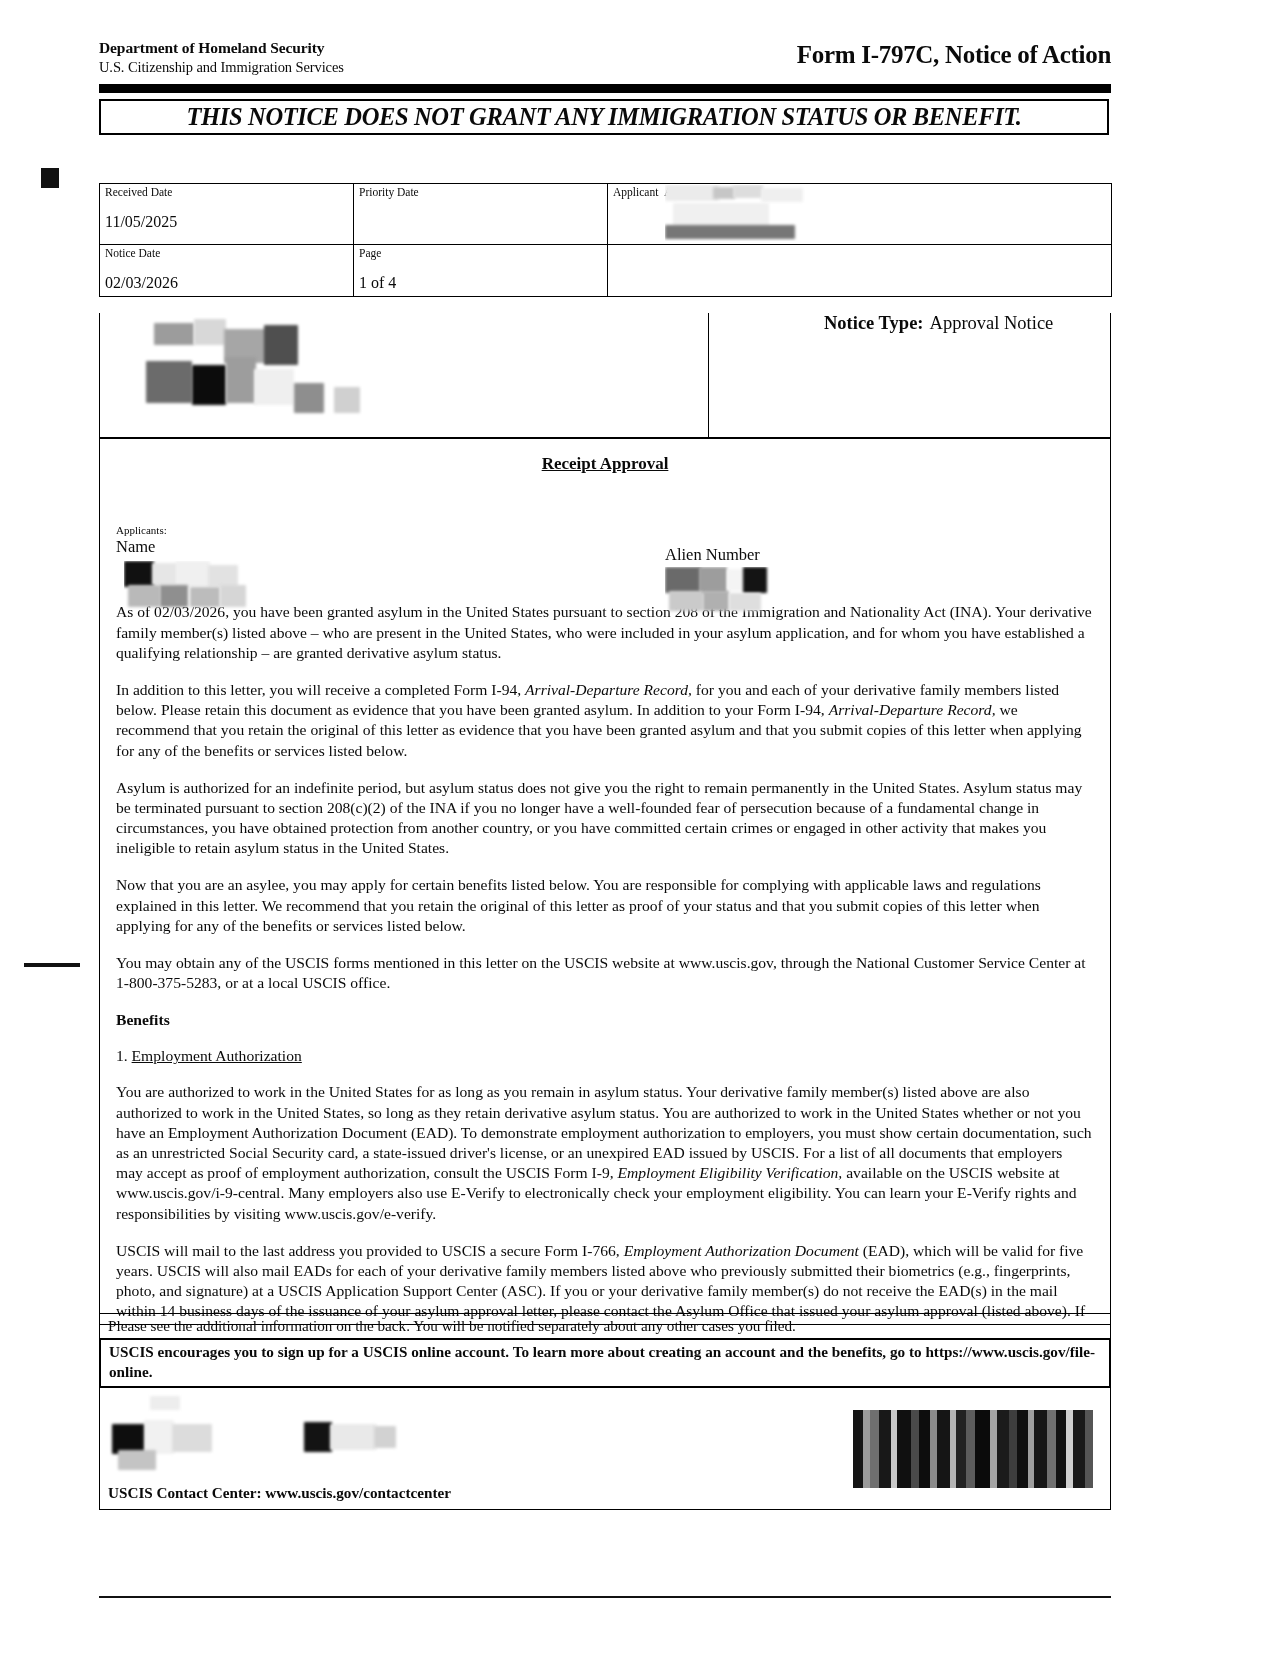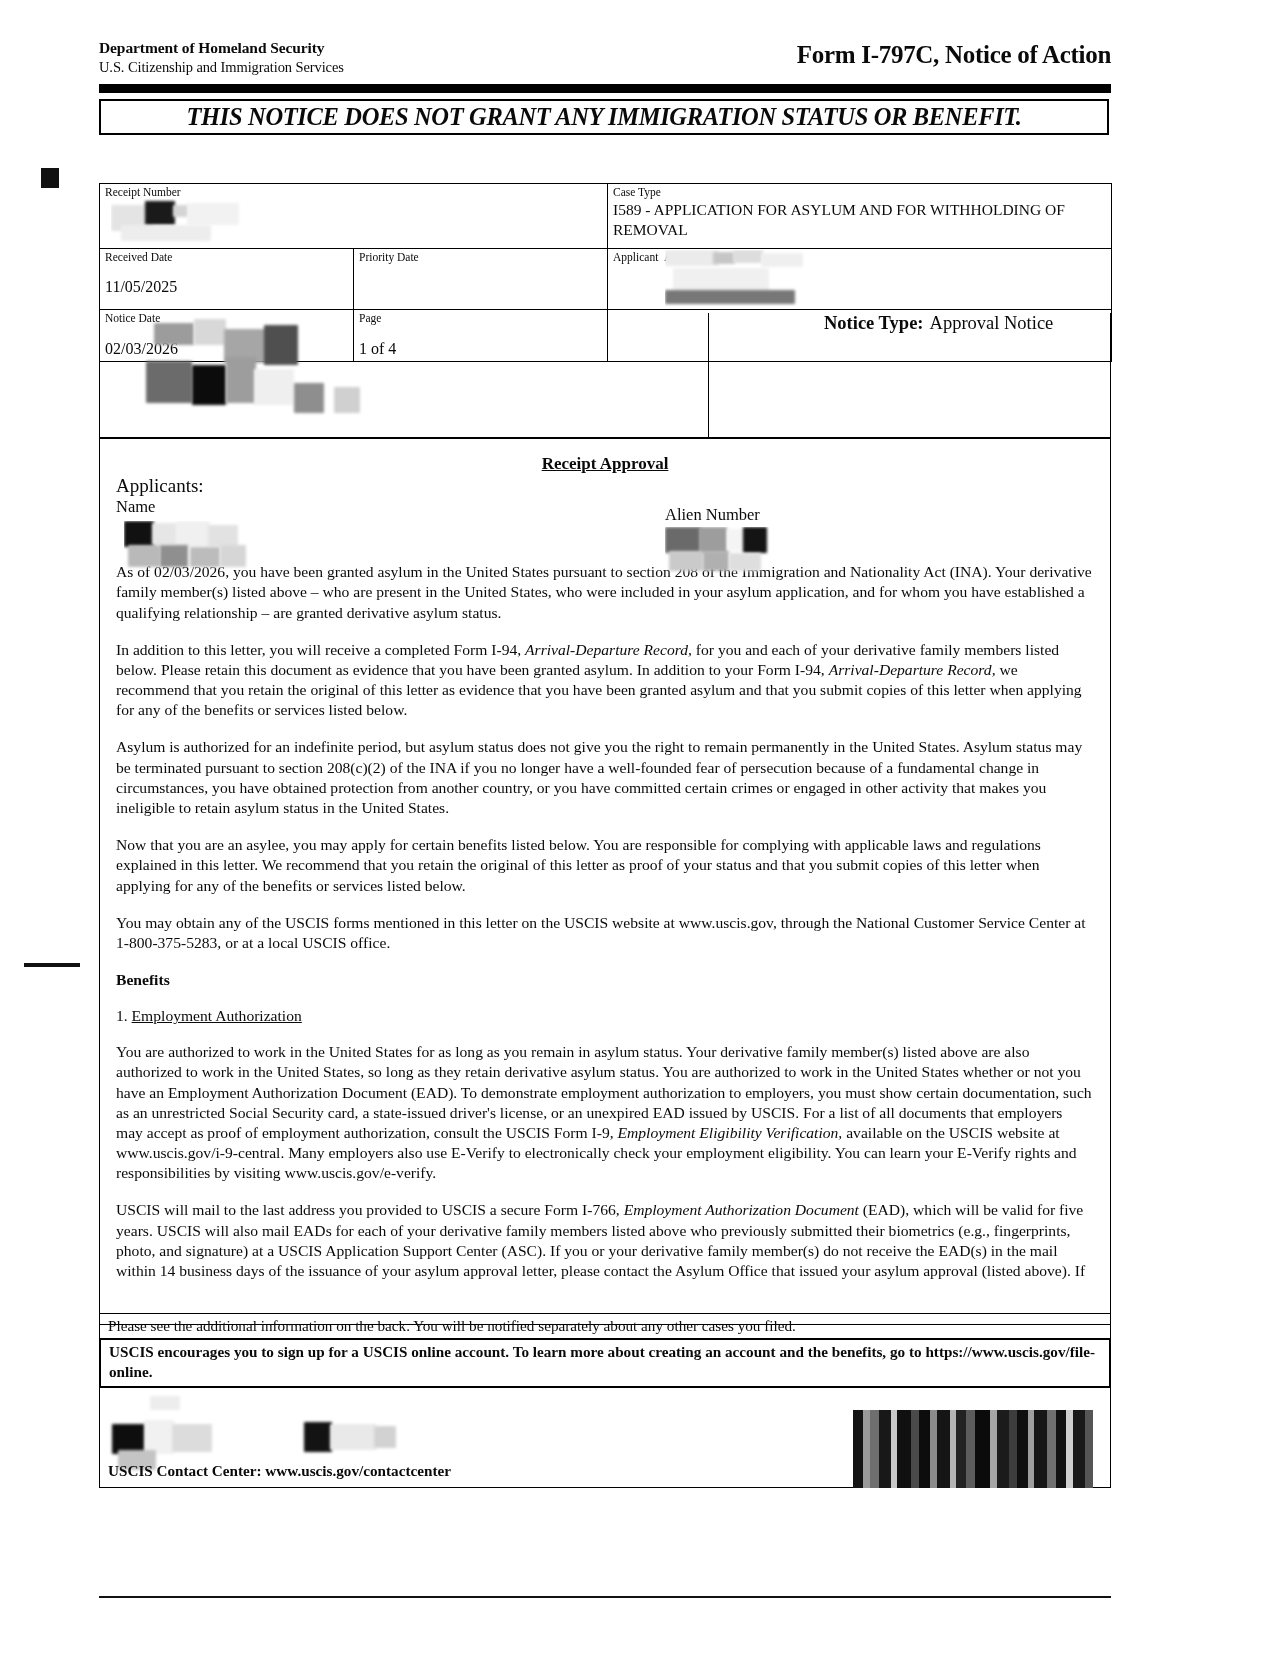--- a/index.html
+++ b/index.html
@@ -173,22 +173,23 @@
     border-bottom: 1.6px solid #000;
   }
   .asylum-title {
     text-align: center;
     font-weight: bold;
     font-size: 17px;
     text-decoration: underline;
     margin-top: 15px;
   }
   .applicants-head {
+    margin-top: 50px;
     padding-left: 16px;
-    font-size: 19px;
+    font-size: 11px;
     line-height: 1.22;
   }
   .applicants-cols {
     position: relative;
     padding-left: 16px;
     height: 48px;
   }
   .col-name {
     position: absolute;
     left: 16px;
@@ -238,21 +239,21 @@
   }
   .foot-1 { top: 1313px; height: 26px; }
   .foot-2 {
     top: 1338px;
     height: 50px;
     font-weight: bold;
     border-width: 2px;
   }
   .foot-3 {
     top: 1388px;
-    height: 100px;
+    height: 122px;
     border-top: none;
     border-width: 1.6px;
     padding: 0;
   }
   .contact-line {
     position: absolute;
     left: 8px;
     bottom: 6px;
     font-weight: bold;
     font-size: 15.2px;
@@ -305,36 +306,20 @@
     <div class="banner-text">THIS NOTICE DOES NOT GRANT ANY IMMIGRATION STATUS OR BENEFIT.</div>
   </div>
 
   <table class="info-table">
     <colgroup>
       <col style="width:254px">
       <col style="width:254px">
       <col style="width:504px">
     </colgroup>
     <tbody>
-      <tr>
-        <td colspan="2" style="height:57px;">
-          <span class="cell-label">Receipt Number</span>
-          <span class="redact" style="width:200px;height:46px;margin-left:6px;">
-              <span class="rblk" style="left: 0px; top: 6px; width: 42px; height: 26px; background: rgb(228, 228, 228);"></span>
-              <span class="rblk" style="left: 34px; top: 2px; width: 30px; height: 24px; background: rgb(26, 26, 26);"></span>
-              <span class="rblk" style="left: 62px; top: 6px; width: 16px; height: 12px; background: rgb(212, 212, 212);"></span>
-              <span class="rblk" style="left: 76px; top: 4px; width: 52px; height: 22px; background: rgb(242, 242, 242);"></span>
-              <span class="rblk" style="left: 10px; top: 26px; width: 90px; height: 16px; background: rgb(237, 237, 237);"></span>
-            </span>
-        </td>
-        <td>
-          <span class="cell-label">Case Type</span>
-          <span class="cell-value-big">I589 - APPLICATION FOR ASYLUM AND FOR WITHHOLDING OF REMOVAL</span>
-        </td>
-      </tr>
       <tr>
         <td style="height:36px;">
           <span class="cell-label">Received Date</span>
           <span class="cell-value">11/05/2025</span>
         </td>
         <td>
           <span class="cell-label">Priority Date</span>
           <span class="cell-value"></span>
         </td>
         <td>

